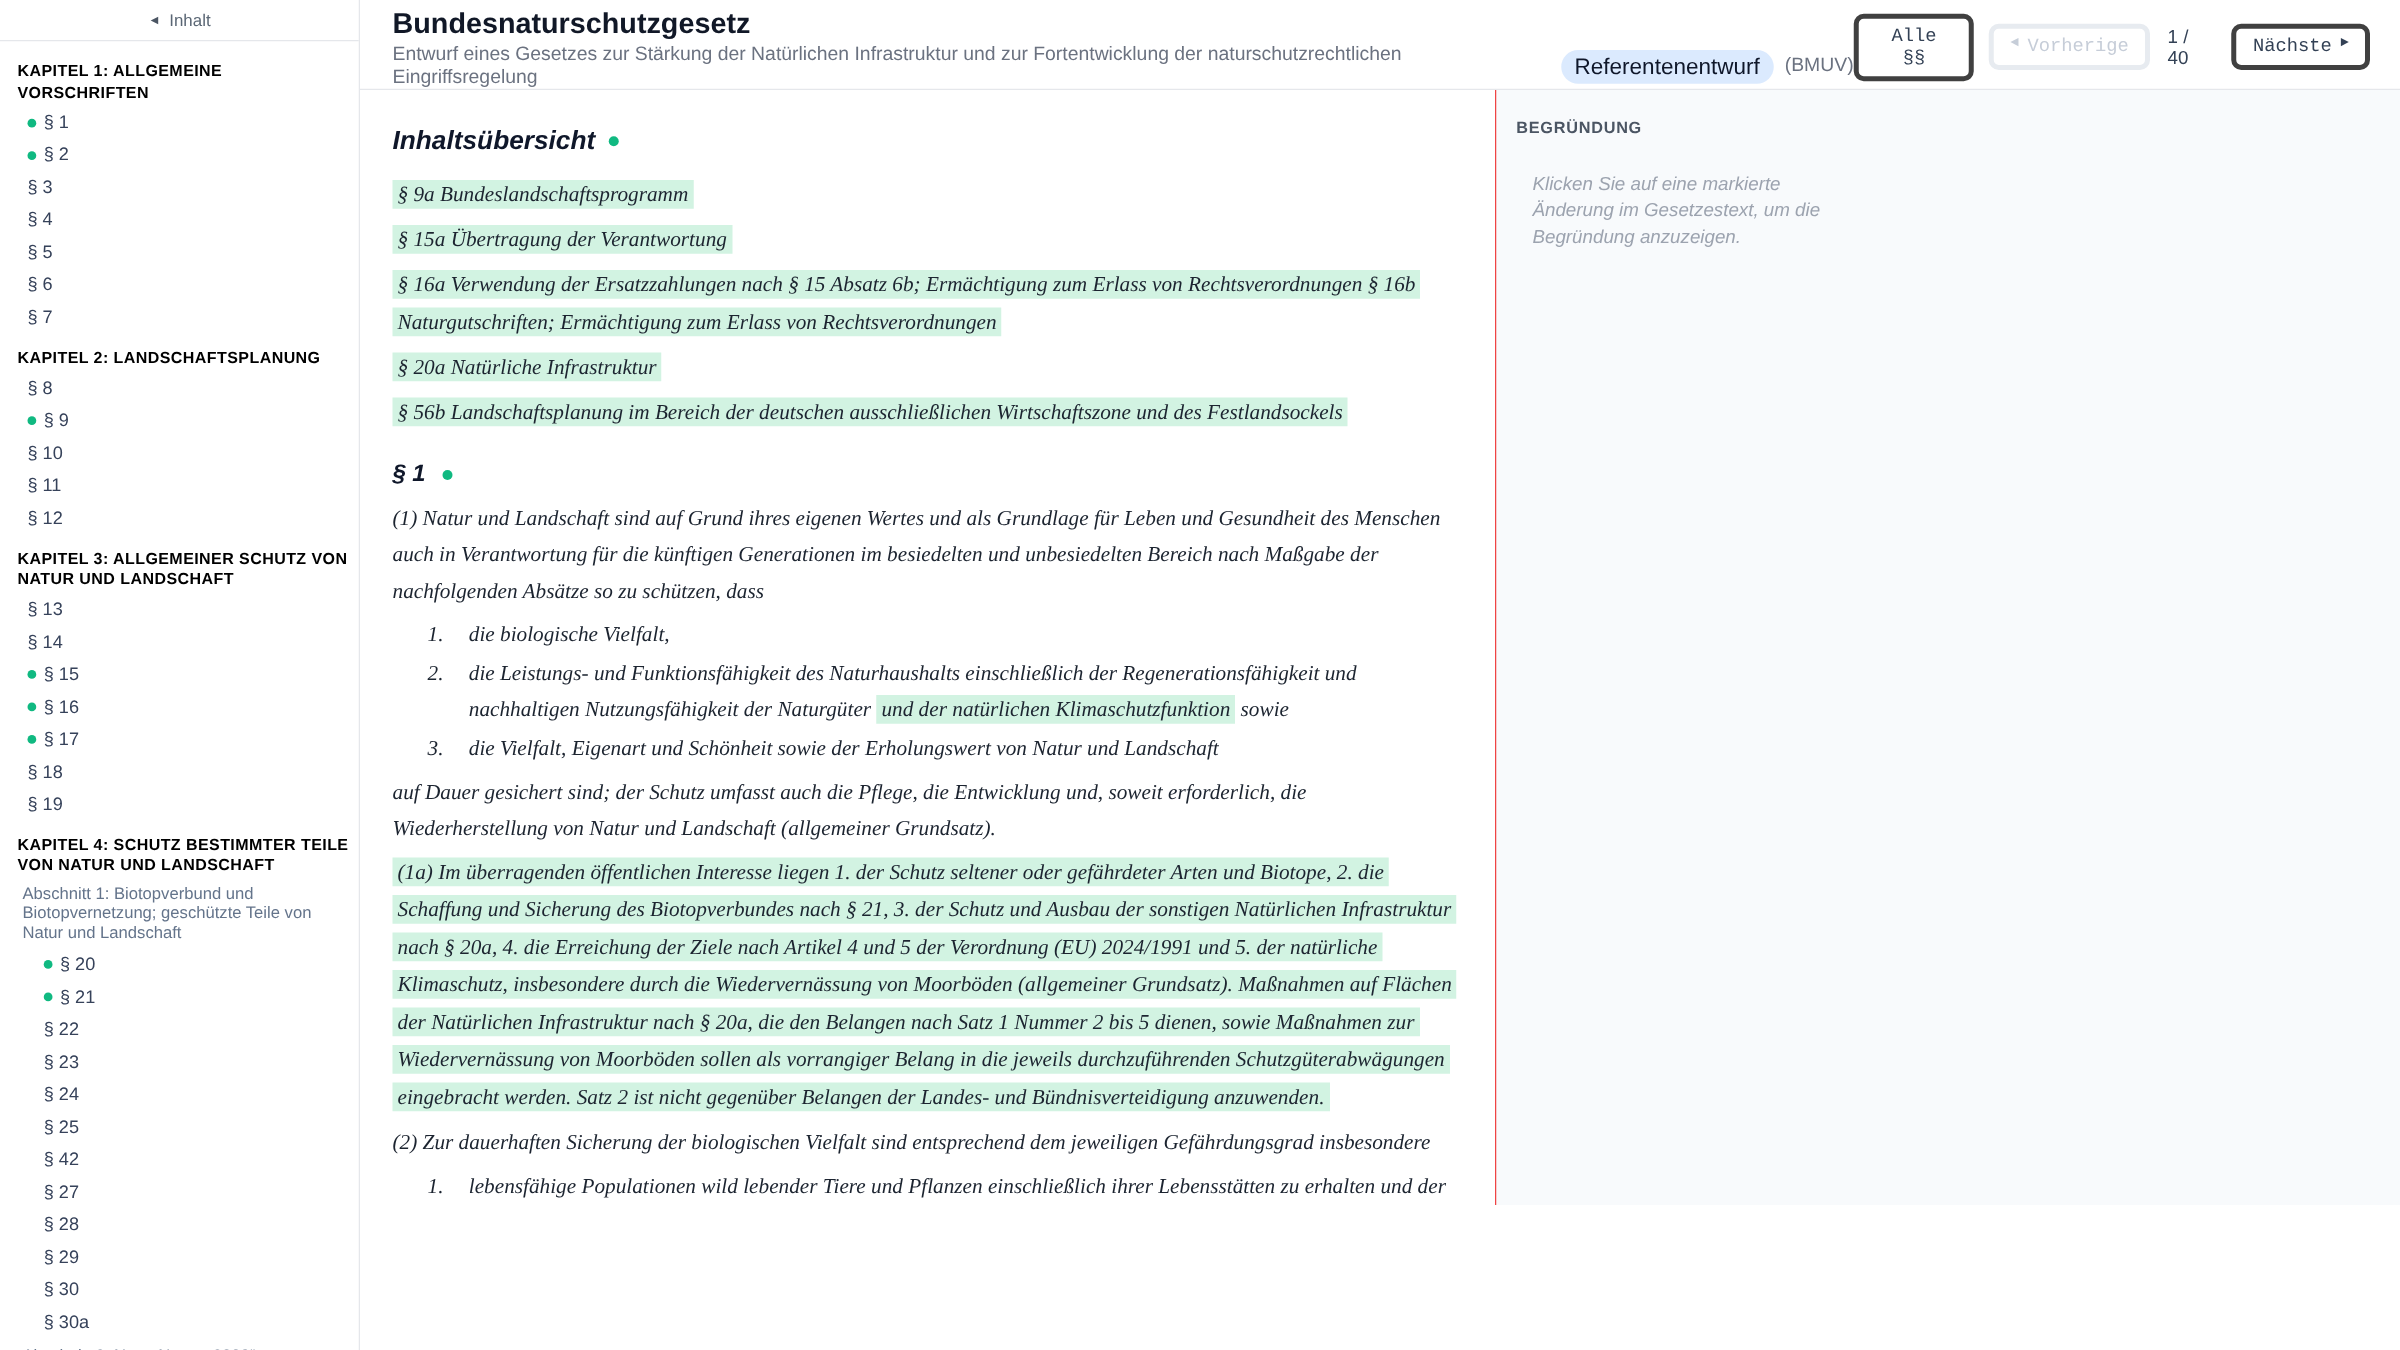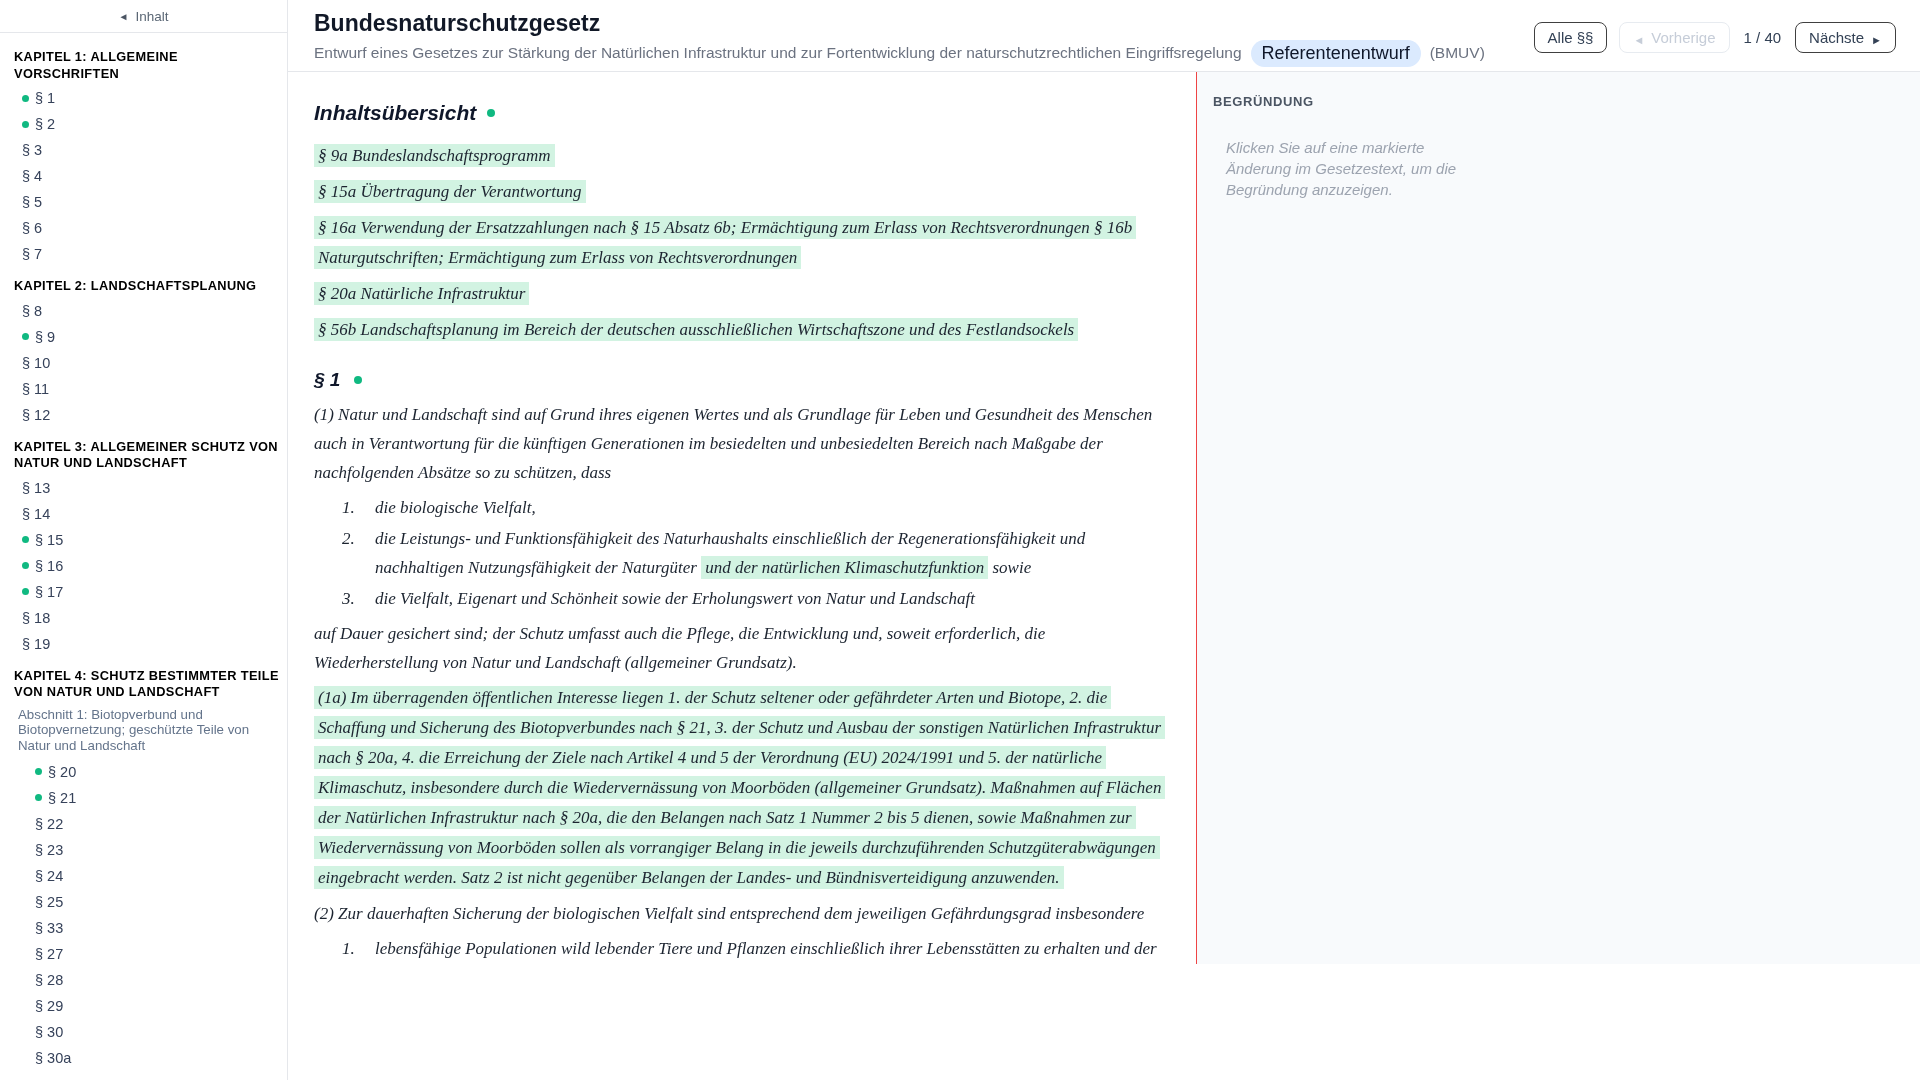--- a/index.html
+++ b/index.html
@@ -27,23 +27,23 @@
   .rightside { flex:1; display:flex; flex-direction:column; height:964px; }
   .topbar { height:72px; min-height:72px; border-bottom:1px solid #e5e7eb; background:#fff;
     display:flex; align-items:center; justify-content:space-between; padding:4px 24px 0 26px; }
   .doc-title { font-size:23px; font-weight:700; color:#111827; line-height:28px; }
   .subtitle-row { display:flex; align-items:center; gap:9px; margin-top:3px; }
   .subtitle { font-size:15.5px; color:#6b7280; }
   .badge { background:#dbeafe; color:#0f172a; font-size:18px; padding:3px 11px;
     border-radius:999px; white-space:nowrap; }
   .ministry { font-size:15.5px; color:#6b7280; }
   .pager { display:flex; align-items:center; gap:12px; }
-  .btn { border:1px solid #404040; border-radius:8px; background:#fff; padding:6px 13px;
-    font-size:15px; color:#334155; cursor:pointer; display:flex; align-items:flex-end; gap:7px;
-    font-family:Liberation Sans, sans-serif; }
+  .btn { border:4px solid #404040; border-radius:8px; background:#fff; padding:6px 13px;
+    font-size:15px; color:#334155; cursor:pointer; display:flex; align-items:flex-start; gap:7px;
+    font-family:Liberation Mono, monospace; }
   .btn .tri { font-size:11px; }
   .btn.disabled { border-color:#e7ebf0; color:#c6cdd8; cursor:default; }
   .page-pos { font-size:15px; color:#334155; margin:0 2px; }
 
   .body-row { flex:1; display:flex; overflow:hidden; }
 
   
   .main { width:908px; min-width:908px; background:#fff; overflow:hidden;
     padding:26px 27px 0 26px; font-family:"Liberation Serif", serif;
     font-size:17px; line-height:29px; color:#1c2430;font-style:italic; }
@@ -161,21 +161,21 @@
         <div class="nav-item indent">
           <span>§ 23</span>
         </div>
         <div class="nav-item indent">
           <span>§ 24</span>
         </div>
         <div class="nav-item indent">
           <span>§ 25</span>
         </div>
         <div class="nav-item indent">
-          <span>§ 33</span>
+          <span>§ 42</span>
         </div>
         <div class="nav-item indent">
           <span>§ 27</span>
         </div>
         <div class="nav-item indent">
           <span>§ 28</span>
         </div>
         <div class="nav-item indent">
           <span>§ 29</span>
         </div>

